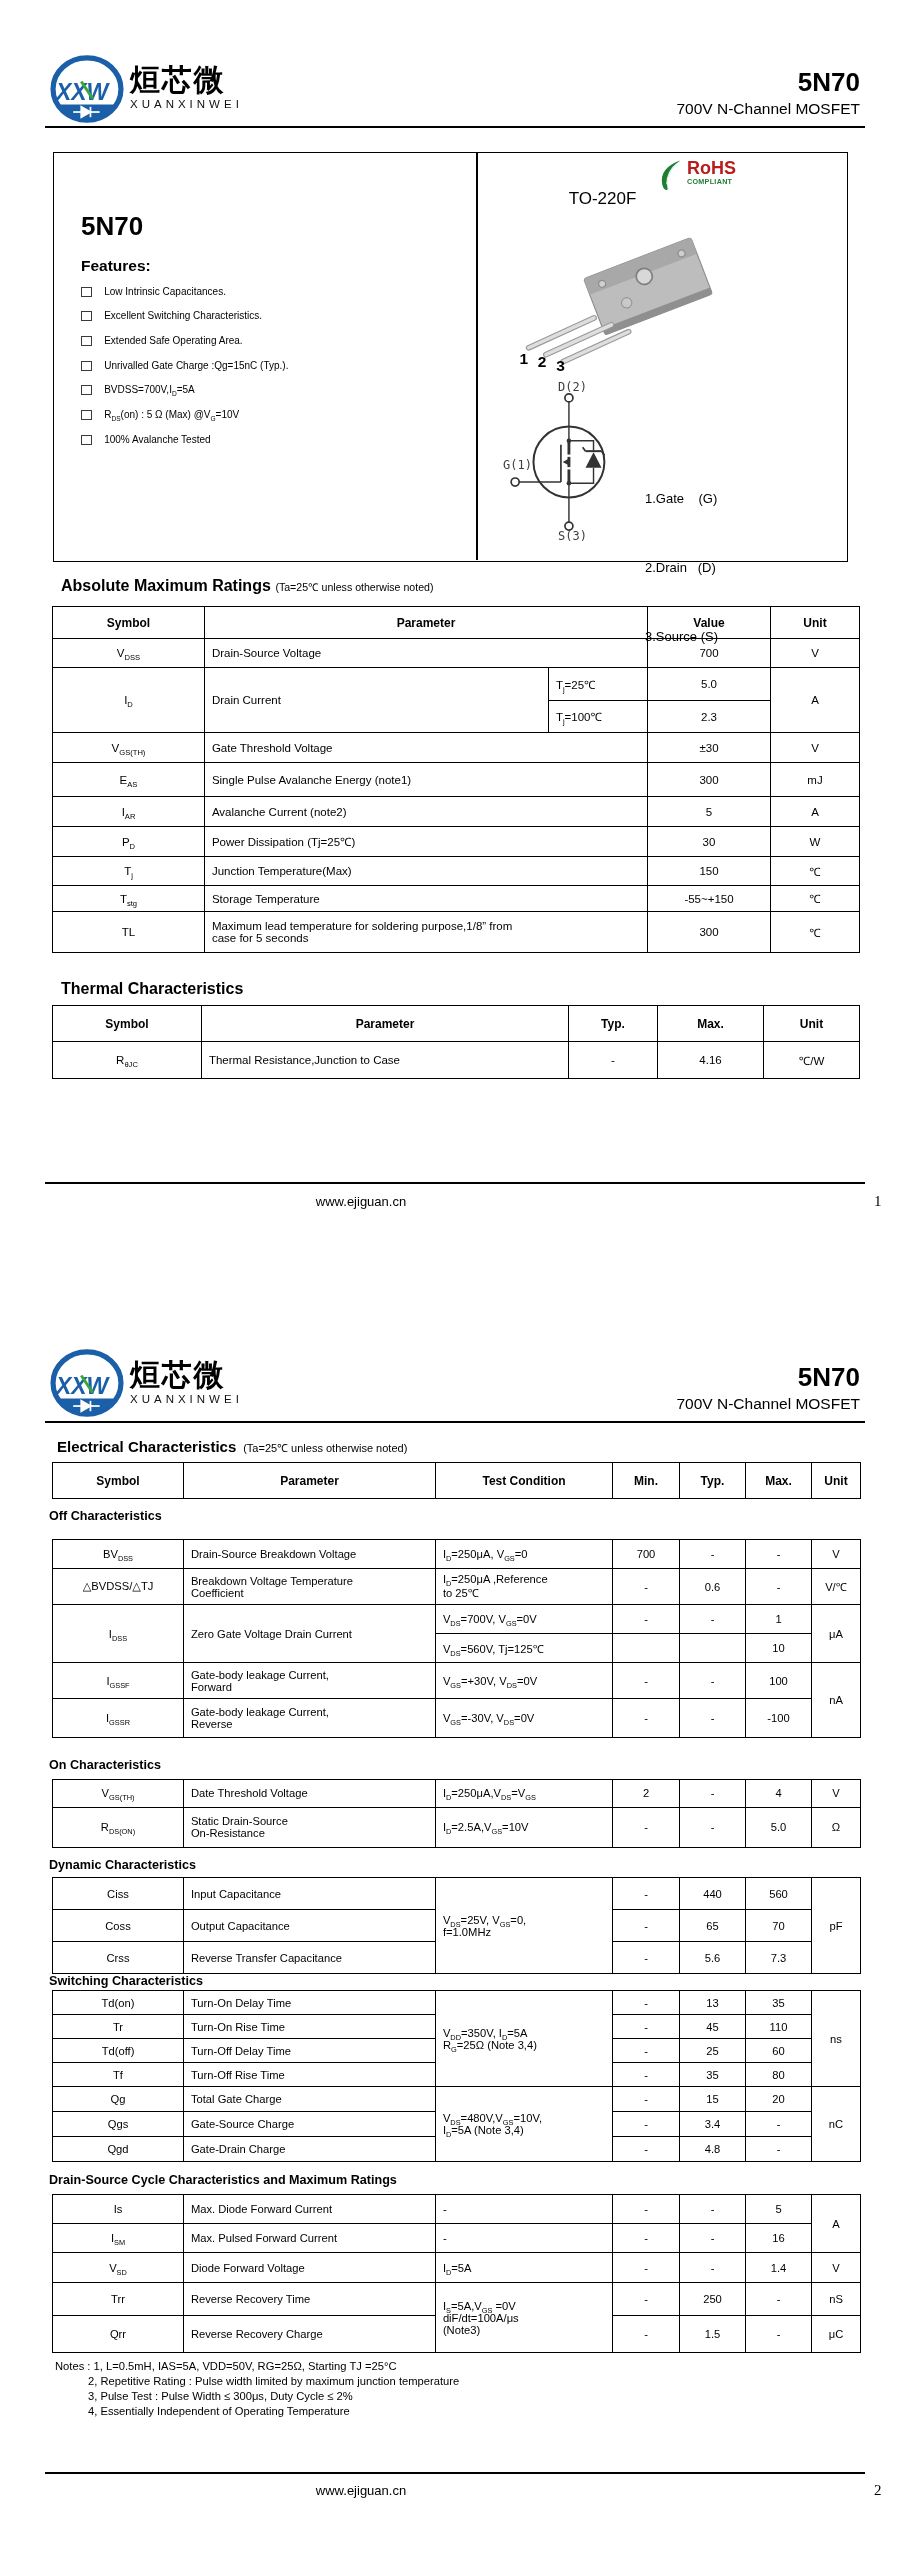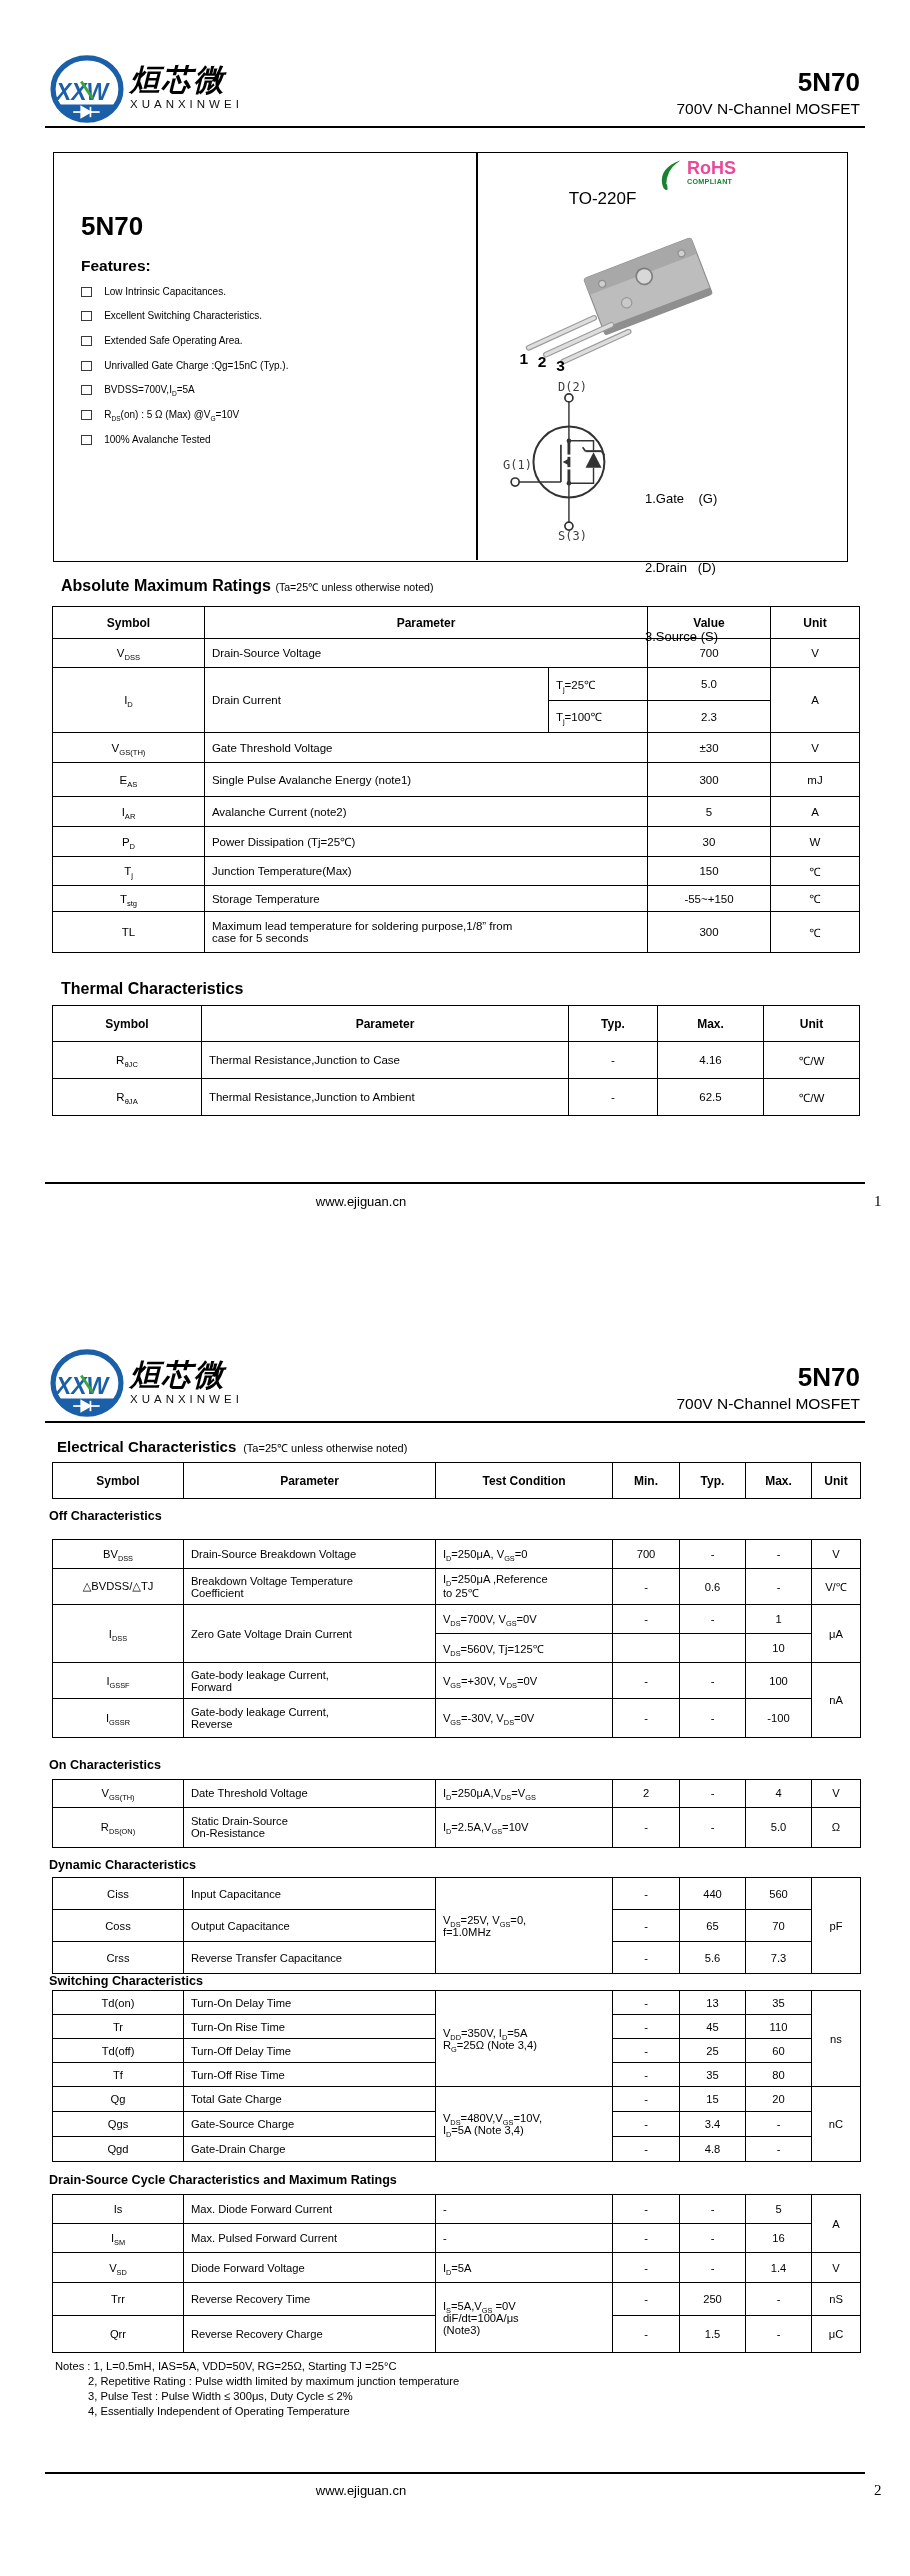--- a/index.html
+++ b/index.html
@@ -1,36 +1,36 @@
 <!DOCTYPE html>
 <html style="font-size:9.2px"><head>
 <meta charset="utf-8">
 <style>
   html,body{margin:0;padding:0;}
   body{width:910px;height:2576px;background:#ffffff;position:relative;
        font-family:"Liberation Sans",sans-serif;color:#000;}
   .abs{position:absolute;}
   
-  .brandtxt .cn{font-size:30px;font-weight:900;letter-spacing:1.7px;line-height:1.05;font-style:italic;}
+  .brandtxt .cn{font-size:30px;font-weight:900;letter-spacing:1.7px;line-height:1.05;}
   .brandtxt .en{font-size:11.5px;letter-spacing:4px;font-weight:500;margin-top:2.3px;color:#111;}
   .pn{text-align:right;}
   .pn .big{font-size:26px;font-weight:600;line-height:1.05;}
   .pn .small{font-size:15.5px;margin-top:4px;font-weight:500;}
   .rule{position:absolute;left:45px;width:820px;background:#000;}
   
   .pbox{position:absolute;left:53px;top:152px;width:793px;height:408px;border:1.7px solid #000;}
   .pdiv{position:absolute;left:476px;top:152px;width:1.7px;height:408px;background:#000;}
   .boxpart{font-size:26px;font-weight:600;}
   .feattitle{font-size:15.5px;font-weight:bold;}
   .feat{position:absolute;left:81px;display:flex;align-items:flex-start;}
   .cb{width:8.6px;height:8.6px;border:1.1px solid #3a3a3a;margin-top:0.6px;flex:none;}
   .ftxt{margin-left:12.6px;font-size:10px;white-space:pre;}
   .pkgname{font-size:17px;font-weight:500;text-align:center;width:115px;}
   .rohs{display:flex;align-items:flex-start;}
-  .rohs .txt1{font-size:18px;font-weight:800;color:#ec4899;line-height:1;}
+  .rohs .txt1{font-size:18px;font-weight:800;color:#b91c1c;line-height:1;}
   .rohs .txt2{font-size:7.2px;font-weight:800;color:#1e7e34;letter-spacing:0.3px;}
   .term{font-size:12px;color:#3f3f3f;font-family:"DejaVu Sans Mono",monospace;}
   .leg{font-size:13px;line-height:23px;white-space:pre;}
   
   .ttl{font-weight:bold;font-size:16px;}
   .ttl .note{font-weight:normal;font-size:10.6px;margin-left:4.6px;}
   .ttl2{font-weight:bold;font-size:15px;}
   .sec{font-weight:bold;font-size:12.6px;}
   
   table.dt{position:absolute;border-collapse:collapse;table-layout:fixed;border:1.7px solid #000;}
@@ -279,27 +279,20 @@
       <th>Max.</th>
       <th>Unit</th>
     </tr>
     <tr style="height:37px">
       <td>R<sub>θJC</sub></td>
       <td class="l">Thermal Resistance,Junction to Case</td>
       <td>-</td>
       <td>4.16</td>
       <td>℃/W</td>
     </tr>
-    <tr style="height:37px">
-      <td>R<sub>θJA</sub></td>
-      <td class="l">Thermal Resistance,Junction to Ambient</td>
-      <td>-</td>
-      <td>62.5</td>
-      <td>℃/W</td>
-    </tr>
   </tbody>
     </table>
 
   <div class="rule" style="top:1182px;height:2.3px"></div>
   <div class="abs furl" style="top:1194px">www.ejiguan.cn</div>
   <div class="abs fpg" style="top:1193px">1</div>
 </div>
 
 <div>
 

